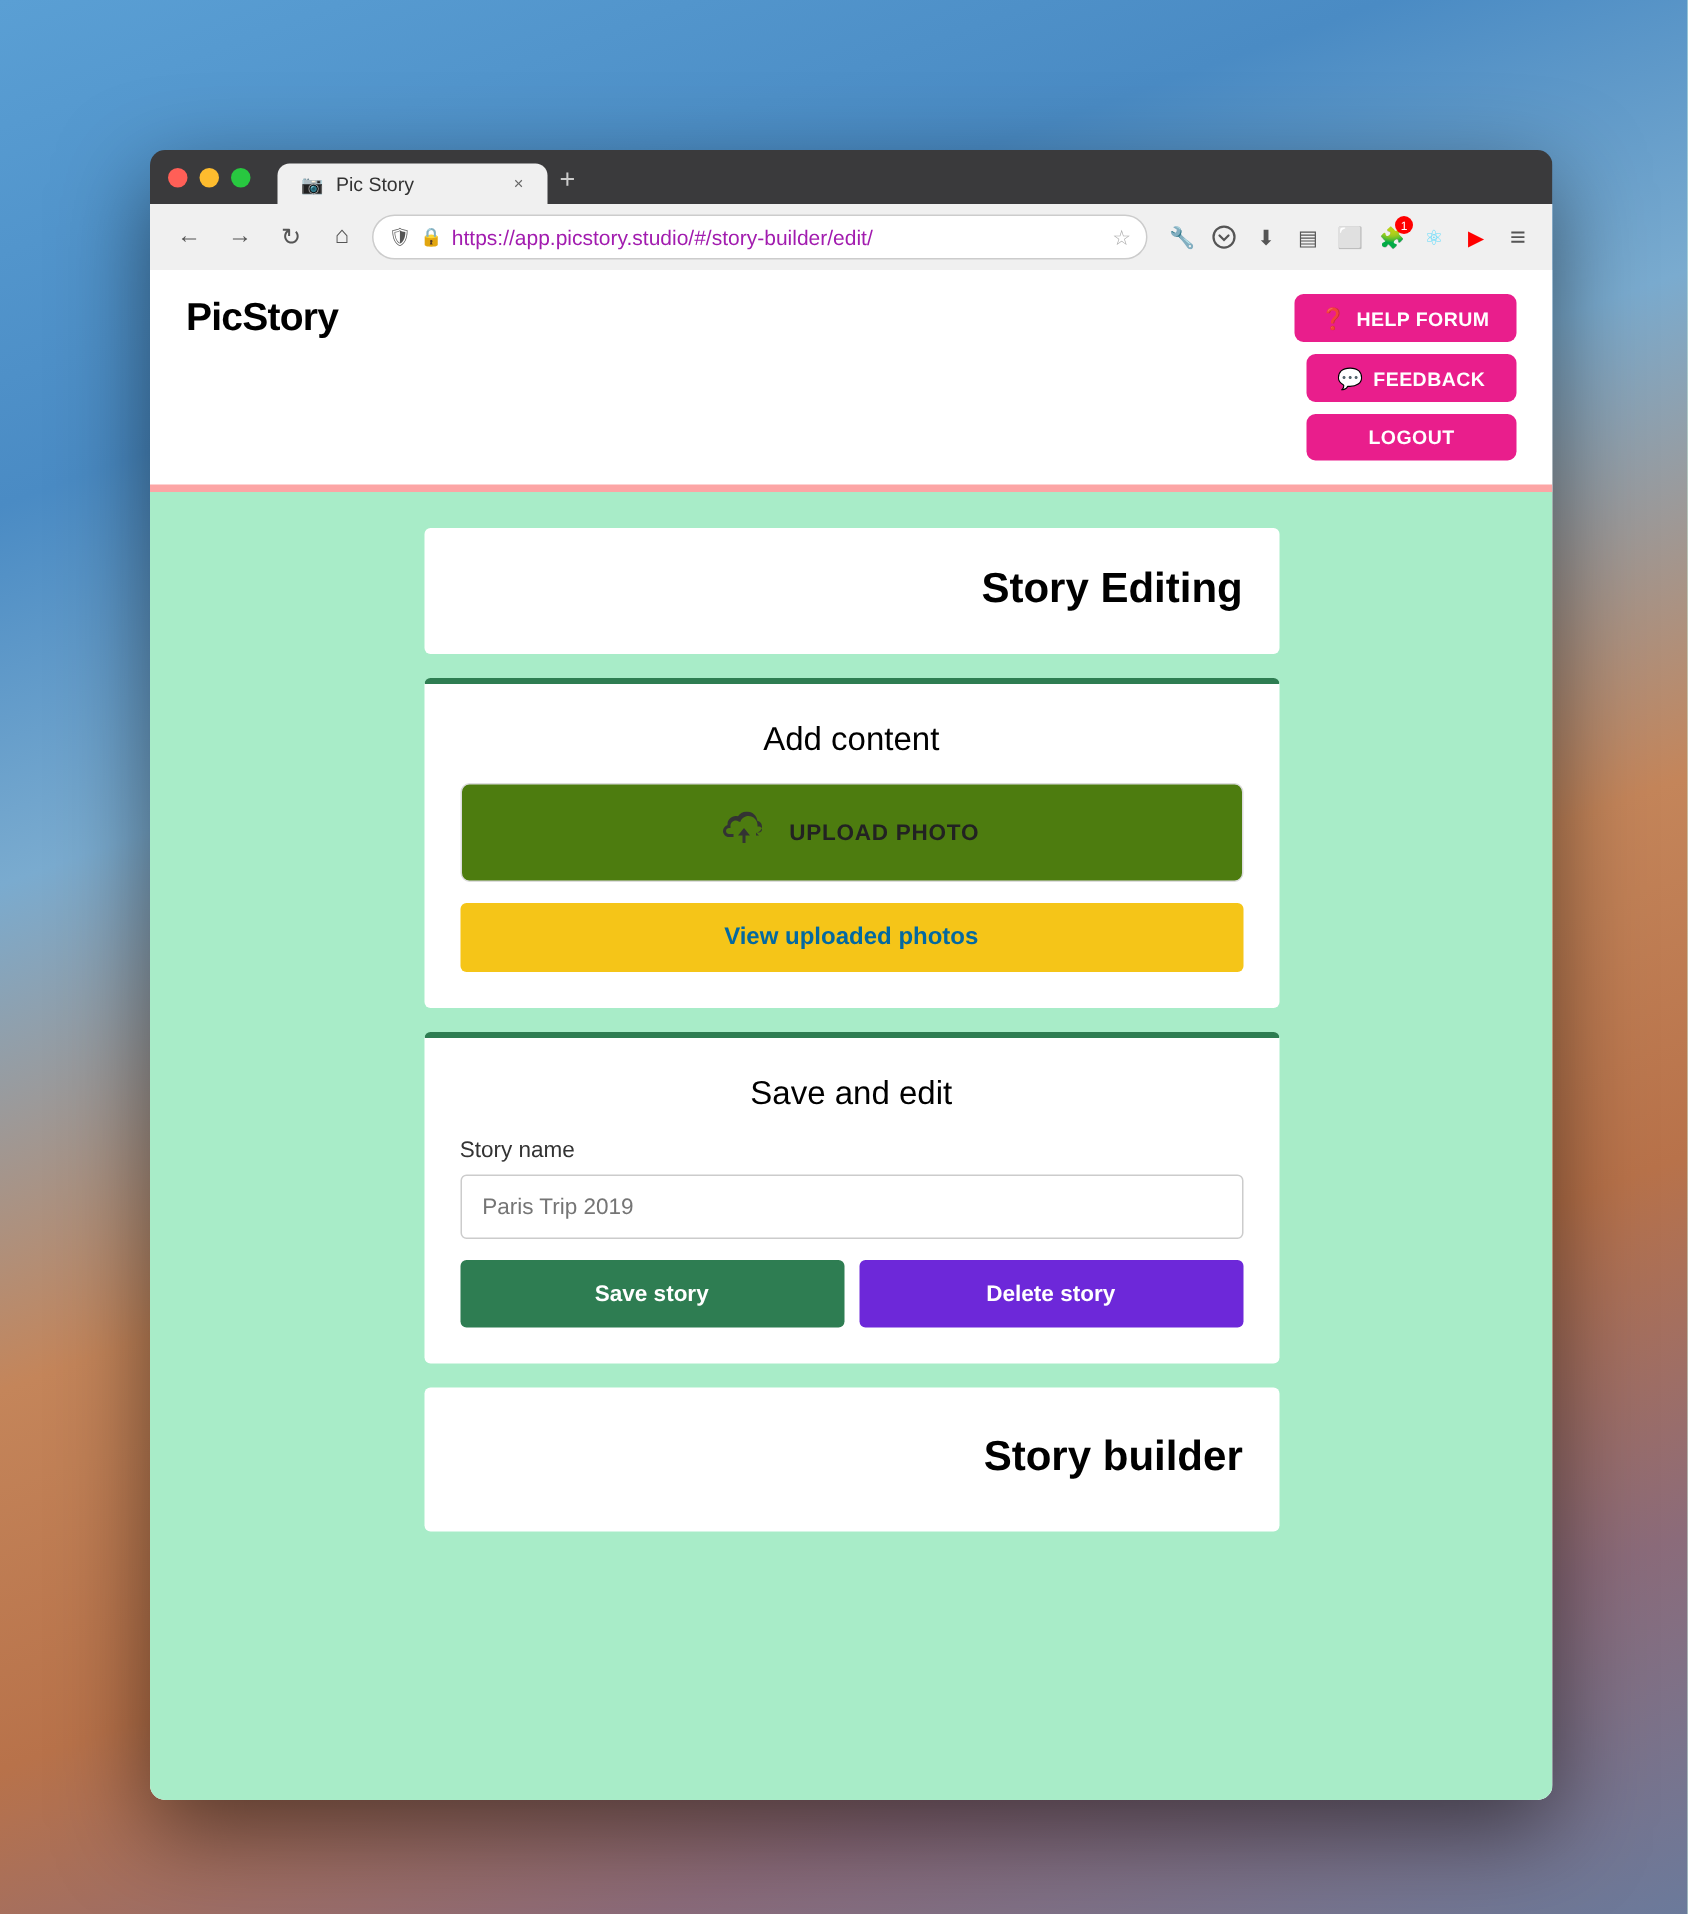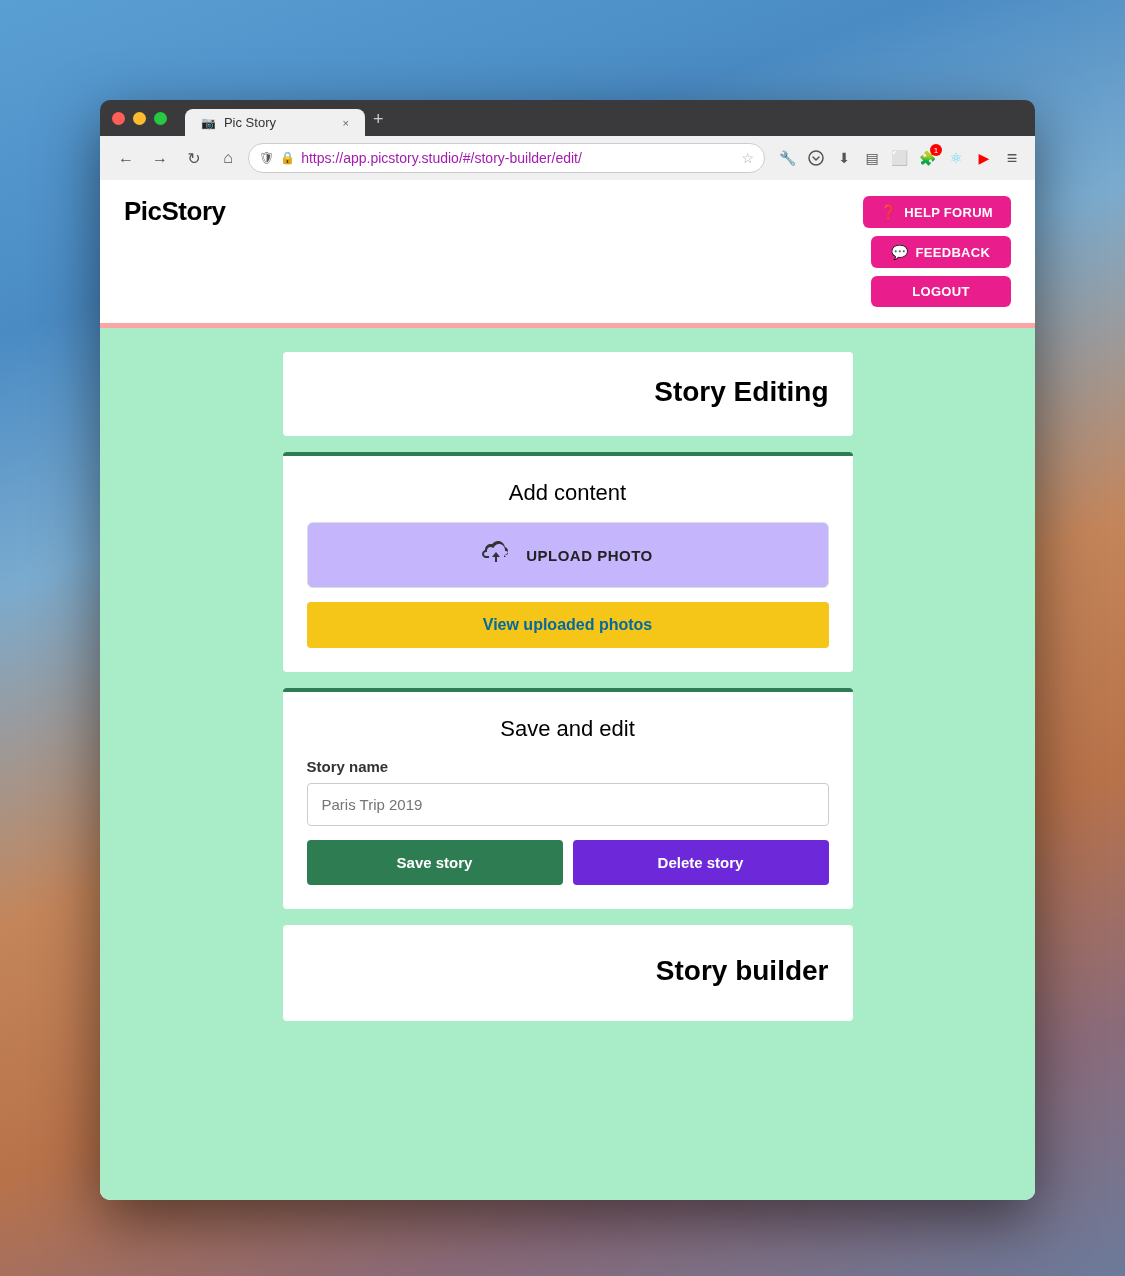--- a/index.html
+++ b/index.html
@@ -258,21 +258,21 @@
     
     .upload-area {
       border: 1px solid #ddd;
       border-radius: 6px;
       padding: 18px;
       display: flex;
       align-items: center;
       justify-content: center;
       gap: 16px;
       cursor: pointer;
-      background: #c4b5fd;
+      background: #4d7c0f;
       margin-bottom: 14px;
     }
 
     .upload-icon {
       font-size: 22px;
       color: #333;
     }
 
     .upload-text {
       font-size: 15px;
@@ -290,21 +290,21 @@
       font-size: 16px;
       font-weight: bold;
       color: #0369a1;
       cursor: pointer;
       text-align: center;
     }
 
     
     .story-name-label {
       font-size: 15px;
-      font-weight: bold;
+      font-weight: normal;
       color: #333;
       margin-bottom: 8px;
       display: block;
     }
 
     .story-name-input {
       width: 100%;
       border: 1px solid #ccc;
       border-radius: 4px;
       padding: 12px 14px;

